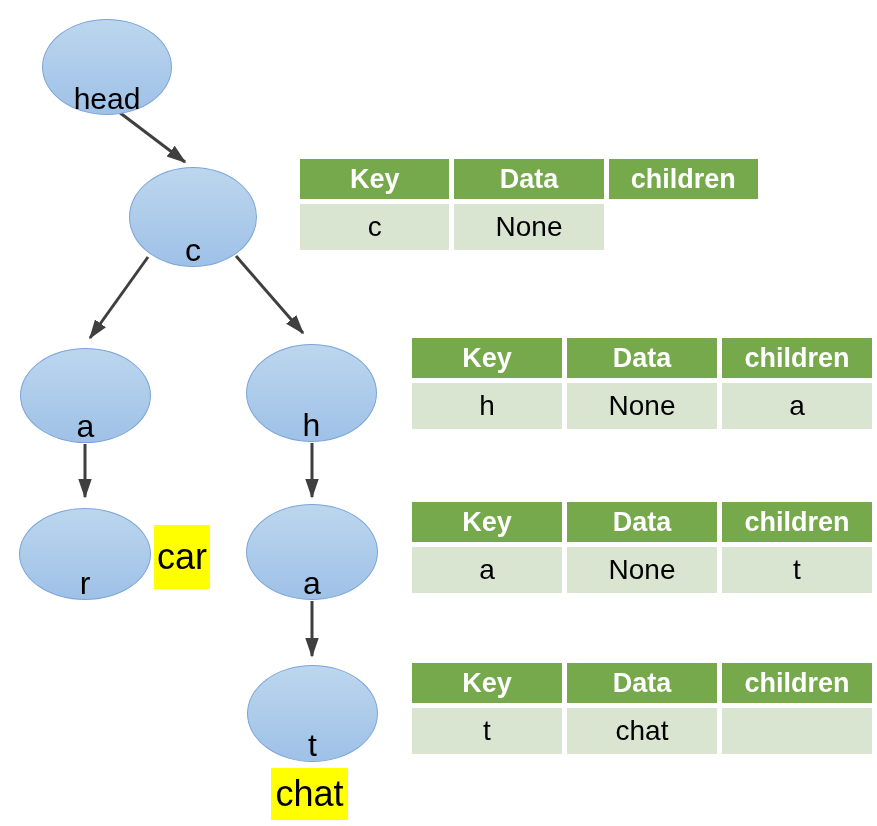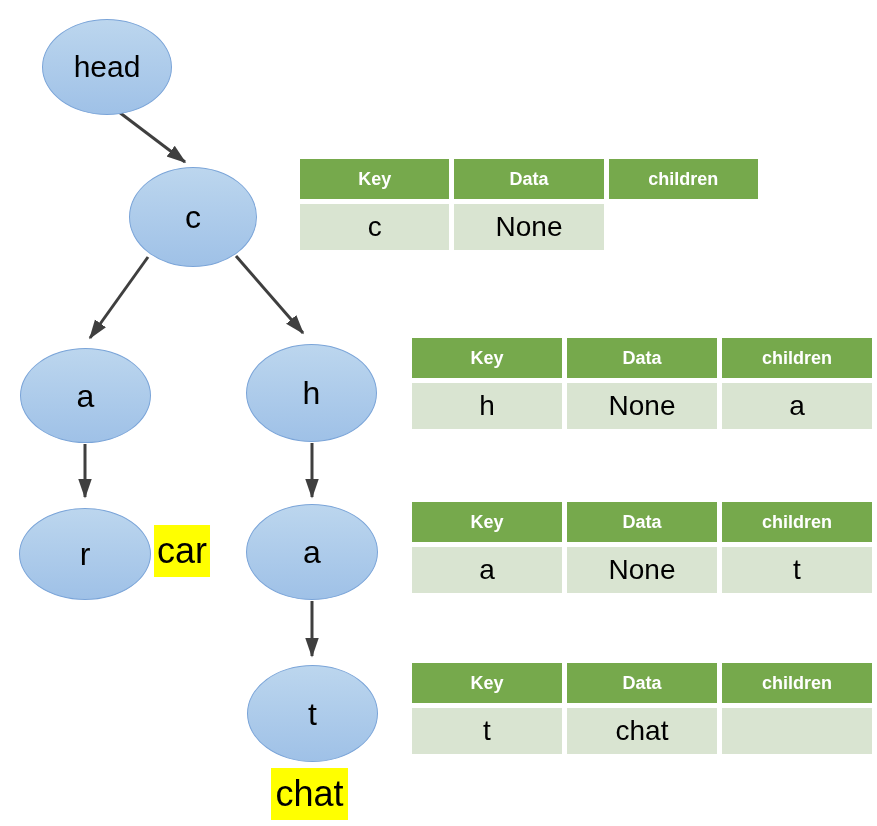--- a/index.html
+++ b/index.html
@@ -16,38 +16,38 @@
     position:relative;width:877px;height:826px;background:#ffffff;
     font-family:"Liberation Sans", sans-serif;overflow:hidden;
   }
   .edges{position:absolute;left:0;top:0;width:877px;height:826px;}
   .edges line{stroke:var(--arrow);stroke-width:3;}
   .edges marker path{fill:var(--arrow);}
   .node{
     position:absolute;border-radius:50%;
     background:linear-gradient(180deg,var(--node-top) 0%,var(--node-bottom) 100%);
     border:1.5px solid var(--node-border);
-    display:flex;align-items:center;justify-content:center;
+    display:flex;align-items:flex-end;justify-content:center;
     color:#000;box-sizing:border-box;
   }
   .node span{font-size:32px;line-height:1;}
   .node.small span{font-size:32px;}
   .node.root span{font-size:30px;}
   .word-label{
     position:absolute;background:var(--hl);color:#000;
     display:flex;align-items:center;justify-content:center;
     font-size:36px;line-height:1;white-space:nowrap;
   }
   .gtable{
     position:absolute;display:grid;
     grid-template-columns:1fr 1fr 1fr;
     column-gap:5px;row-gap:5px;
   }
   .gtable .th{
-    background:var(--green);color:#fff;font-weight:bold;font-size:18px;
+    background:var(--green);color:#fff;font-weight:bold;font-size:27px;
     height:40px;display:flex;align-items:center;justify-content:center;
   }
   .gtable .td{
     background:var(--rowgreen);color:#000;font-size:28px;
     height:46px;display:flex;align-items:center;justify-content:center;
   }
 </style>
 </head>
 <body>
 
@@ -88,21 +88,21 @@
   </div>
 
   <div class="node small" style="left:246px;top:504px;width:132px;height:96px;">
     <span>a</span>
   </div>
 
   <div class="node small" style="left:247px;top:665px;width:131px;height:97px;">
     <span>t</span>
   </div>
 
-  <div class="word-label" style="left:154px;top:525px;width:56px;height:52px;">car</div>
+  <div class="word-label" style="left:154px;top:525px;width:56px;height:64px;">car</div>
 
   <div class="word-label" style="left:271px;top:768px;width:77px;height:52px;">chat</div>
 
   <div class="gtable" style="left:300px;top:159px;width:458px;">
     <div class="th">Key</div>
     <div class="th">Data</div>
     <div class="th">children</div>
     <div class="td">c</div>
     <div class="td">None</div>
   </div>

